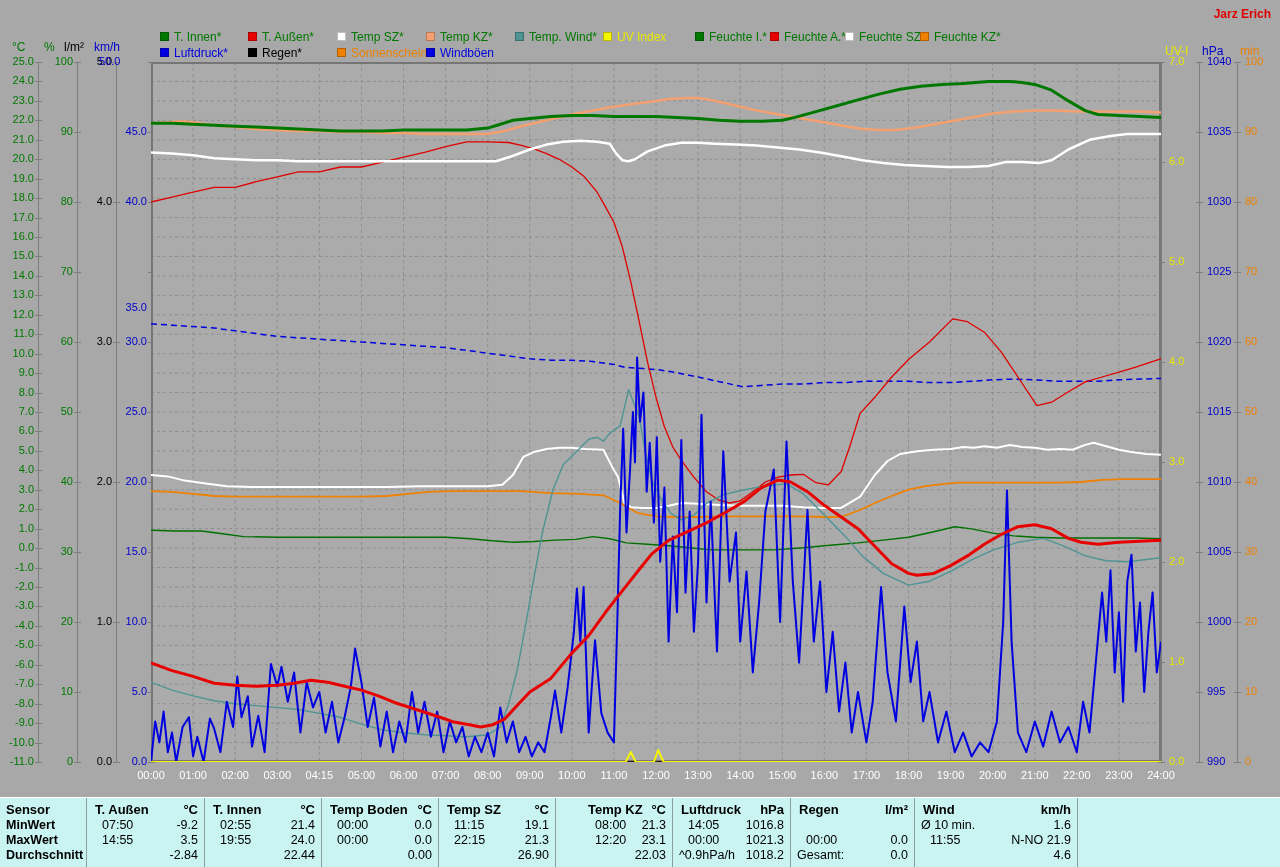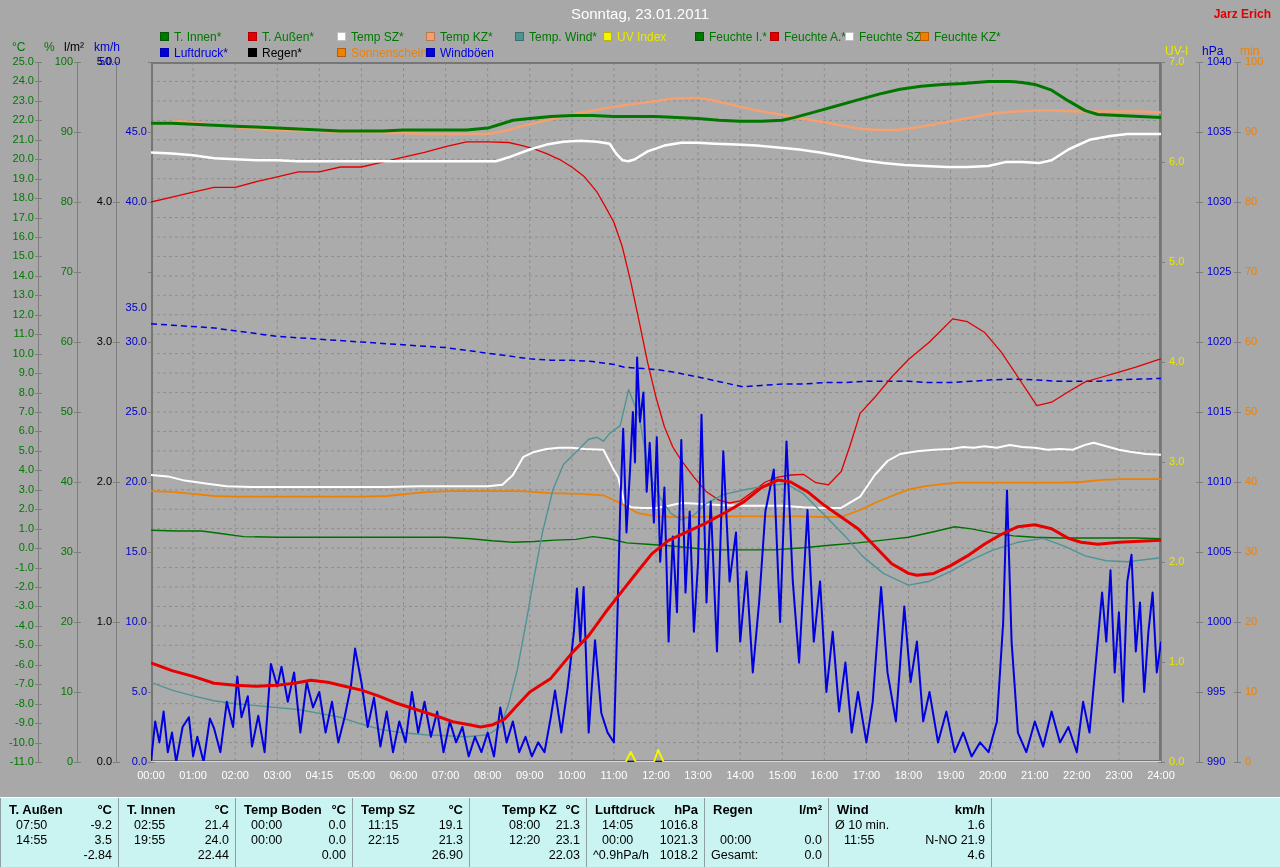--- a/index.html
+++ b/index.html
@@ -22,21 +22,20 @@
   .t-h{height:17px;line-height:17px;font-weight:bold;font-size:13px;display:flex;justify-content:space-between;padding:0 6px 0 8px;}
   .t-r{height:15px;line-height:15px;display:flex;justify-content:space-between;padding:0 6px 0 15px;}
   .t-r.tight{padding-left:6px;}
   .c0r{height:15px;line-height:15px;font-weight:bold;padding-left:6px;font-size:12.5px;}
   svg{display:block;}
 </style>
 </head>
 <body>
 
 <div id="screen">
-  <div class="abs" id="page-title">Sonntag, 23.01.2011</div>
   <div class="abs" id="watermark" style="color: rgb(224, 0, 0);">Jarz Erich</div>
   <div id="legend">
       <div class="legend-item abs" style="left: 160px; top: 30px; color: rgb(0, 120, 0);">
         <span class="sw" style="background: rgb(0, 120, 0);"></span>
         <span>T. Innen*</span>
       </div>
       <div class="legend-item abs" style="left: 248px; top: 30px; color: rgb(0, 120, 0);">
         <span class="sw" style="background: rgb(232, 0, 0);"></span>
         <span>T. Außen*</span>
       </div>
@@ -394,20 +393,26 @@
       <div class="xlab abs" style="left: 847.417px; top: 769px; width: 38px;">17:00</div>
       <div class="xlab abs" style="left: 889.5px; top: 769px; width: 38px;">18:00</div>
       <div class="xlab abs" style="left: 931.583px; top: 769px; width: 38px;">19:00</div>
       <div class="xlab abs" style="left: 973.667px; top: 769px; width: 38px;">20:00</div>
       <div class="xlab abs" style="left: 1015.75px; top: 769px; width: 38px;">21:00</div>
       <div class="xlab abs" style="left: 1057.83px; top: 769px; width: 38px;">22:00</div>
       <div class="xlab abs" style="left: 1099.92px; top: 769px; width: 38px;">23:00</div>
       <div class="xlab abs" style="left: 1142px; top: 769px; width: 38px;">24:00</div>
     </div>
   <div id="stats-table">
+      <div class="tcol" style="width: 86px;">
+        <div class="t-h" style="padding: 0px 0px 0px 6px;">Sensor</div>
+        <div class="c0r">MinWert</div>
+        <div class="c0r">MaxWert</div>
+        <div class="c0r">Durchschnitt</div>
+      </div>
       <div class="tcol tsep" style="width: 118px;">
         <div class="t-h">
           <span>T. Außen</span>
           <span>°C</span>
         </div>
         <div class="t-r">
           <span>07:50</span>
           <span>-9.2</span>
         </div>
         <div class="t-r">

